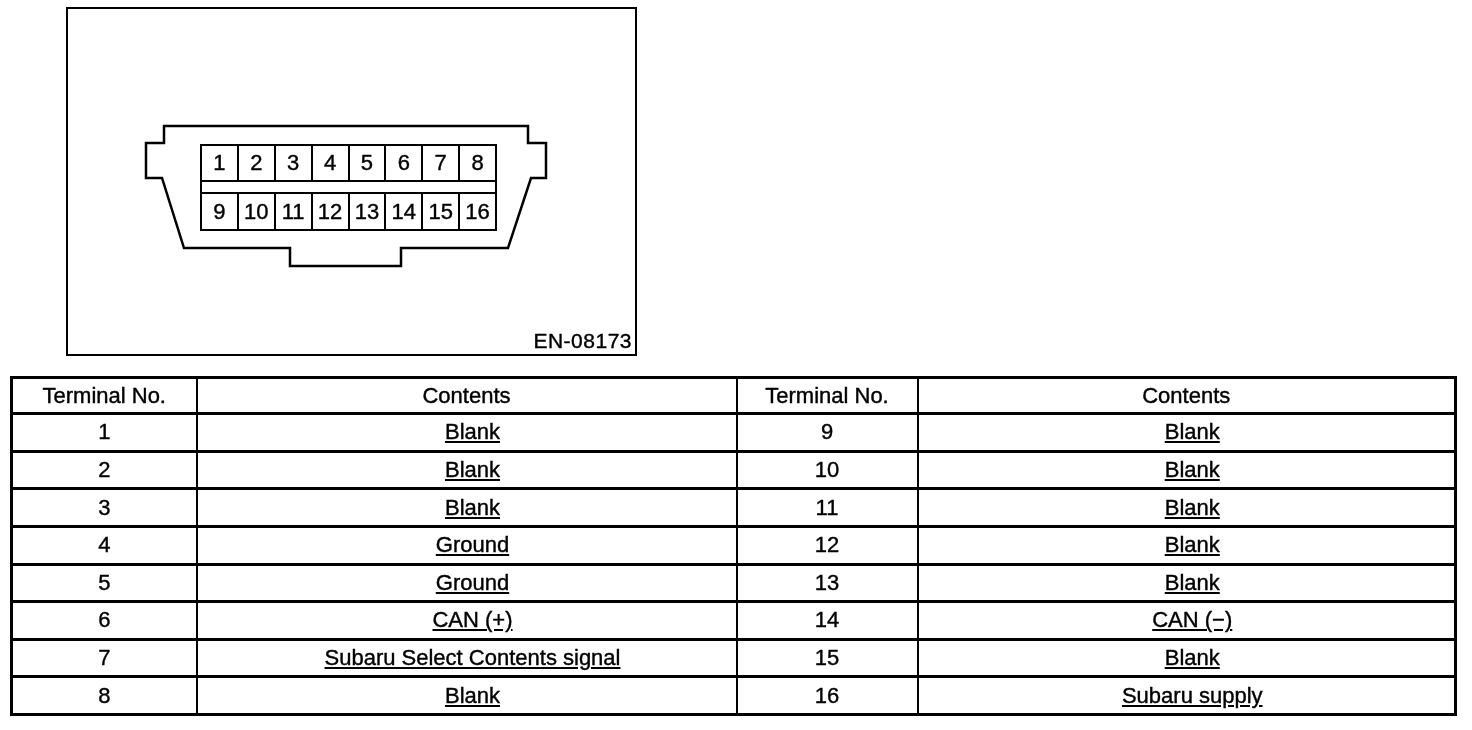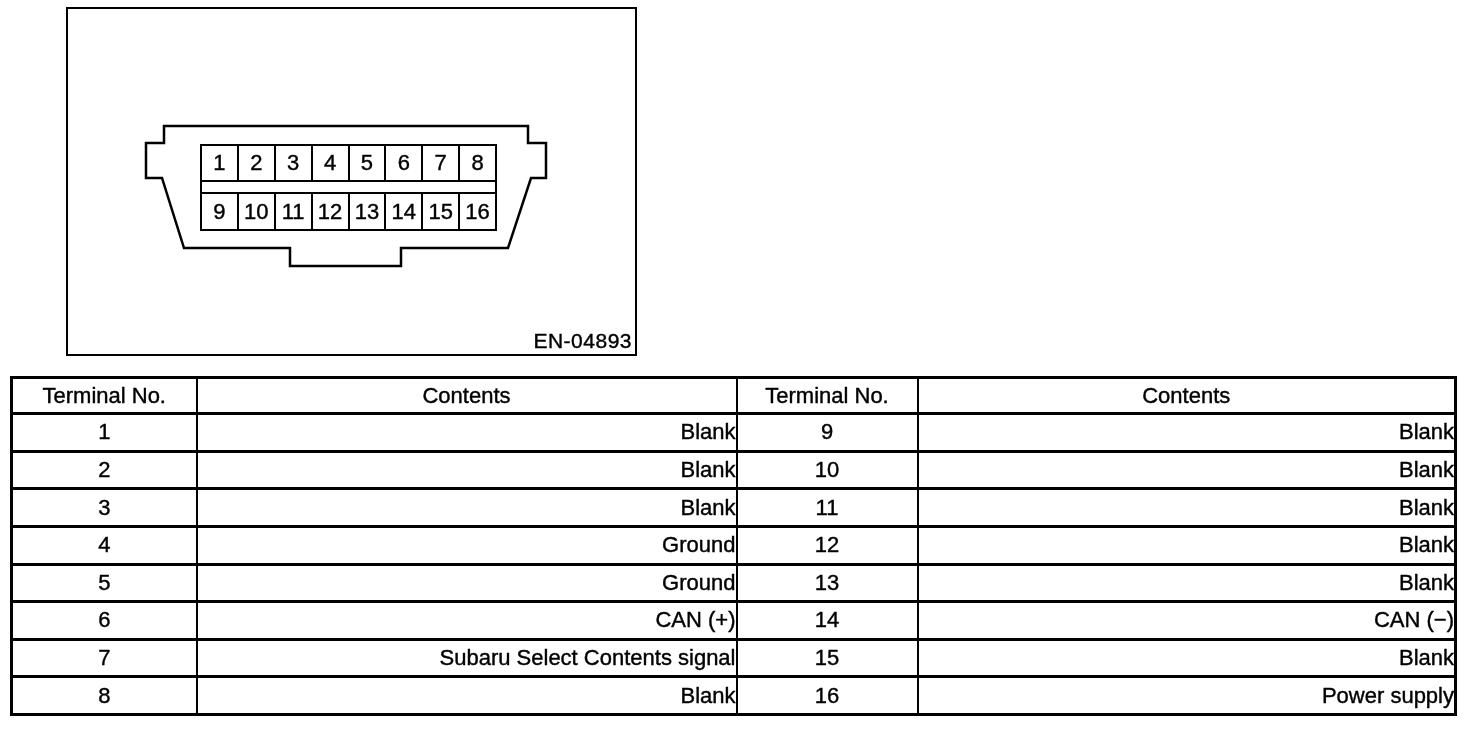--- a/index.html
+++ b/index.html
@@ -71,21 +71,21 @@
     border-bottom-width: 3px;
     font-size: 22px;
     font-weight: normal;
     padding: 0;
     vertical-align: middle;
     overflow: hidden;
     white-space: nowrap;
   }
   .terminal-table th { height: 33px; margin-top: 40px; }
   td.cell-num { text-align: center; }
-  td.cell-contents { text-align: right; padding-left: 12px; }
+  td.cell-contents { text-align: center; padding-left: 12px; text-decoration: underline; }
   .c-num  { width: 185px; }
   .c-cont { width: 540px; }
   .c-num2 { width: 181px; }
   .c-cont2{ width: 538px; }
 </style>
 </head>
 <body>
 
 <div class="page">
 
@@ -111,21 +111,21 @@
         <div class="pin-cell">10</div>
         <div class="pin-cell">11</div>
         <div class="pin-cell">12</div>
         <div class="pin-cell">13</div>
         <div class="pin-cell">14</div>
         <div class="pin-cell">15</div>
         <div class="pin-cell">16</div>
       </div>
     </div>
 
-    <div class="en-label">EN-04893</div>
+    <div class="en-label">EN-08173</div>
   </div>
 
   <table class="terminal-table">
     <colgroup>
       <col class="c-num">
         <col class="c-cont">
         <col class="c-num2">
         <col class="c-cont2">
     </colgroup>
     <thead>
@@ -176,18 +176,18 @@
       <tr>
         <td class="cell-num">7</td>
         <td class="cell-contents">Subaru Select Contents signal</td>
         <td class="cell-num">15</td>
         <td class="cell-contents">Blank</td>
       </tr>
       <tr>
         <td class="cell-num">8</td>
         <td class="cell-contents">Blank</td>
         <td class="cell-num">16</td>
-        <td class="cell-contents">Power supply</td>
+        <td class="cell-contents">Subaru supply</td>
       </tr>
     </tbody>
   </table>
 
 </div>
 
 </body></html>

